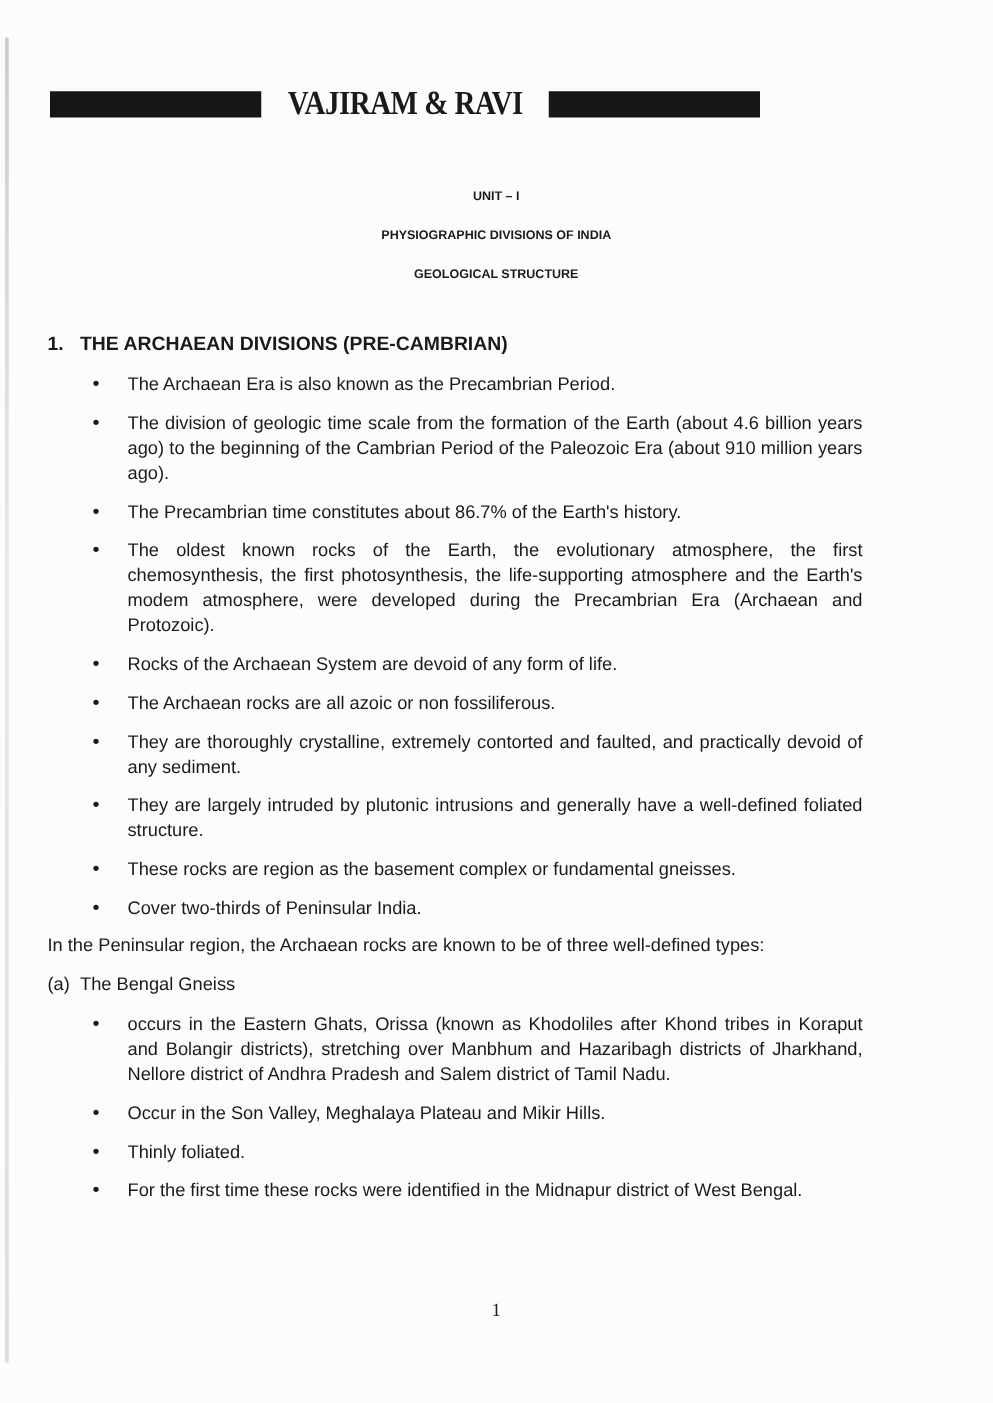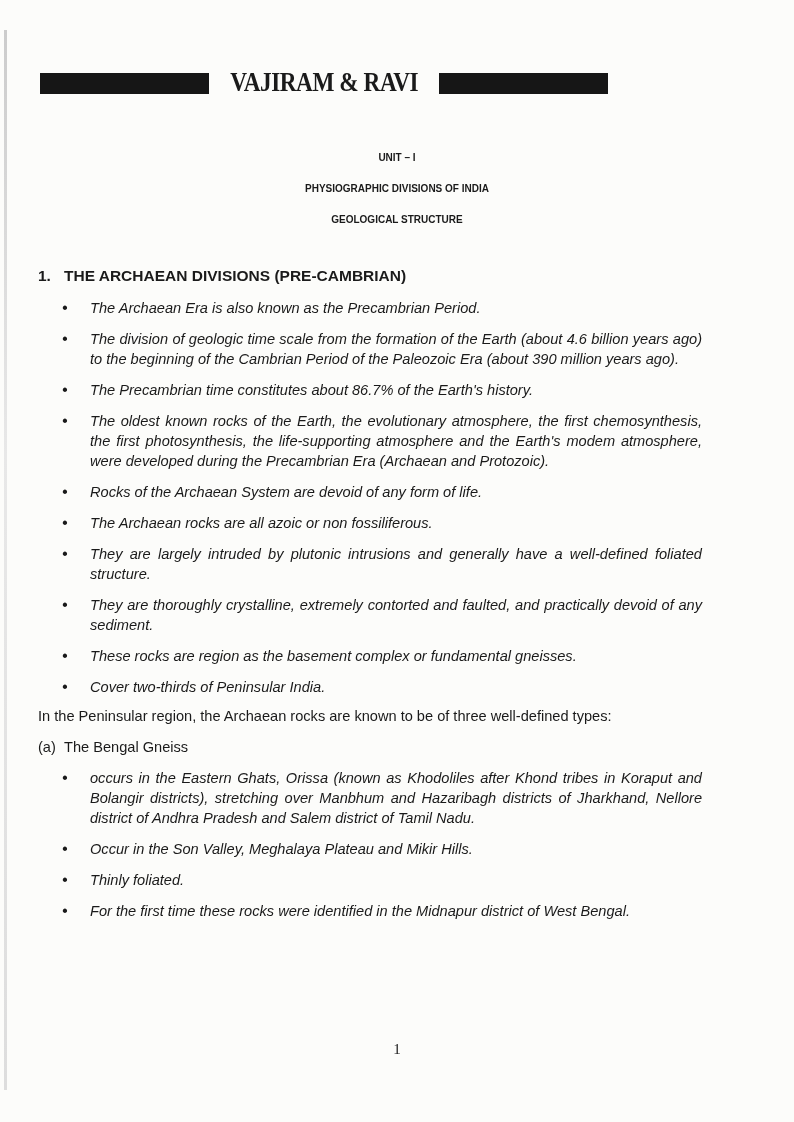--- a/index.html
+++ b/index.html
@@ -9,21 +9,21 @@
   }
   .scan-edge { position: absolute; left: 4px; top: 30px; width: 3px; height: 1060px; background: linear-gradient(#ccc, #e8e8e8 40%, #ddd); }
   .banner { position: absolute; top: 68px; left: 40px; width: 568px; height: 28px; display: flex; align-items: center; }
   .banner .bar { background: #161616; height: 21px; flex: 1; margin-top: 3px; }
   .banner .brand { font-family: "Liberation Serif", serif; font-weight: bold; font-size: 27px; padding: 0 6px; letter-spacing: -0.5px; transform: scaleX(0.86); white-space: nowrap; }
   .titles { position: absolute; top: 146px; left: 0; width: 794px; text-align: center; font-weight: bold; font-size: 10px; }
   .titles div { height: 31px; line-height: 24px; }
   .content { position: absolute; top: 266px; left: 38px; width: 664px; font-size: 14.6px; line-height: 20px; }
   .section-head { font-weight: bold; font-size: 15.5px; margin-bottom: 12px; display: flex; }
   .section-head .num { width: 26px; }
-  ul { list-style: none; margin: 0; padding: 0; font-style: italic; }
+  ul { list-style: none; margin: 12px; padding: 0; }
   li { position: relative; padding-left: 52px; margin-bottom: 11px; text-align: justify; }
   li::before { content: "•"; position: absolute; left: 24px; top: 0; font-size: 16px; }
   .para { margin: -2px 0 11px 0; }
   .sub-head { margin-bottom: 11px; display: flex; }
   .sub-head .lbl { width: 26px; }
   .page-num { position: absolute; top: 1041px; left: 0; width: 794px; text-align: center; font-family: "Liberation Serif", serif; font-size: 15px; }
 </style>
 </head>
 <body>
 
@@ -41,27 +41,27 @@
   <div>GEOLOGICAL STRUCTURE</div>
 </div>
 
 <div class="content">
   <div class="section-head">
     <span class="num">1.</span>
     <span>THE ARCHAEAN DIVISIONS (PRE-CAMBRIAN)</span>
   </div>
   <ul>
     <li>The Archaean Era is also known as the Precambrian Period.</li>
-    <li>The division of geologic time scale from the formation of the Earth (about 4.6 billion years ago) to the beginning of the Cambrian Period of the Paleozoic Era (about 390 million years ago).</li>
+    <li>The division of geologic time scale from the formation of the Earth (about 4.6 billion years ago) to the beginning of the Cambrian Period of the Paleozoic Era (about 910 million years ago).</li>
     <li>The Precambrian time constitutes about 86.7% of the Earth's history.</li>
     <li>The oldest known rocks of the Earth, the evolutionary atmosphere, the first chemosynthesis, the first photosynthesis, the life-supporting atmosphere and the Earth's modem atmosphere, were developed during the Precambrian Era (Archaean and Protozoic).</li>
     <li>Rocks of the Archaean System are devoid of any form of life.</li>
     <li>The Archaean rocks are all azoic or non fossiliferous.</li>
+    <li>They are thoroughly crystalline, extremely contorted and faulted, and practically devoid of any sediment.</li>
     <li>They are largely intruded by plutonic intrusions and generally have a well-defined foliated structure.</li>
-    <li>They are thoroughly crystalline, extremely contorted and faulted, and practically devoid of any sediment.</li>
     <li>These rocks are region as the basement complex or fundamental gneisses.</li>
     <li>Cover two-thirds of Peninsular India.</li>
   </ul>
   <div class="para">In the Peninsular region, the Archaean rocks are known to be of three well-defined types:</div>
   <div class="sub-head">
     <span class="lbl">(a)</span>
     <span>The Bengal Gneiss</span>
   </div>
   <ul>
     <li>occurs in the Eastern Ghats, Orissa (known as Khodoliles after Khond tribes in Koraput and Bolangir districts), stretching over Manbhum and Hazaribagh districts of Jharkhand, Nellore district of Andhra Pradesh and Salem district of Tamil Nadu.</li>

